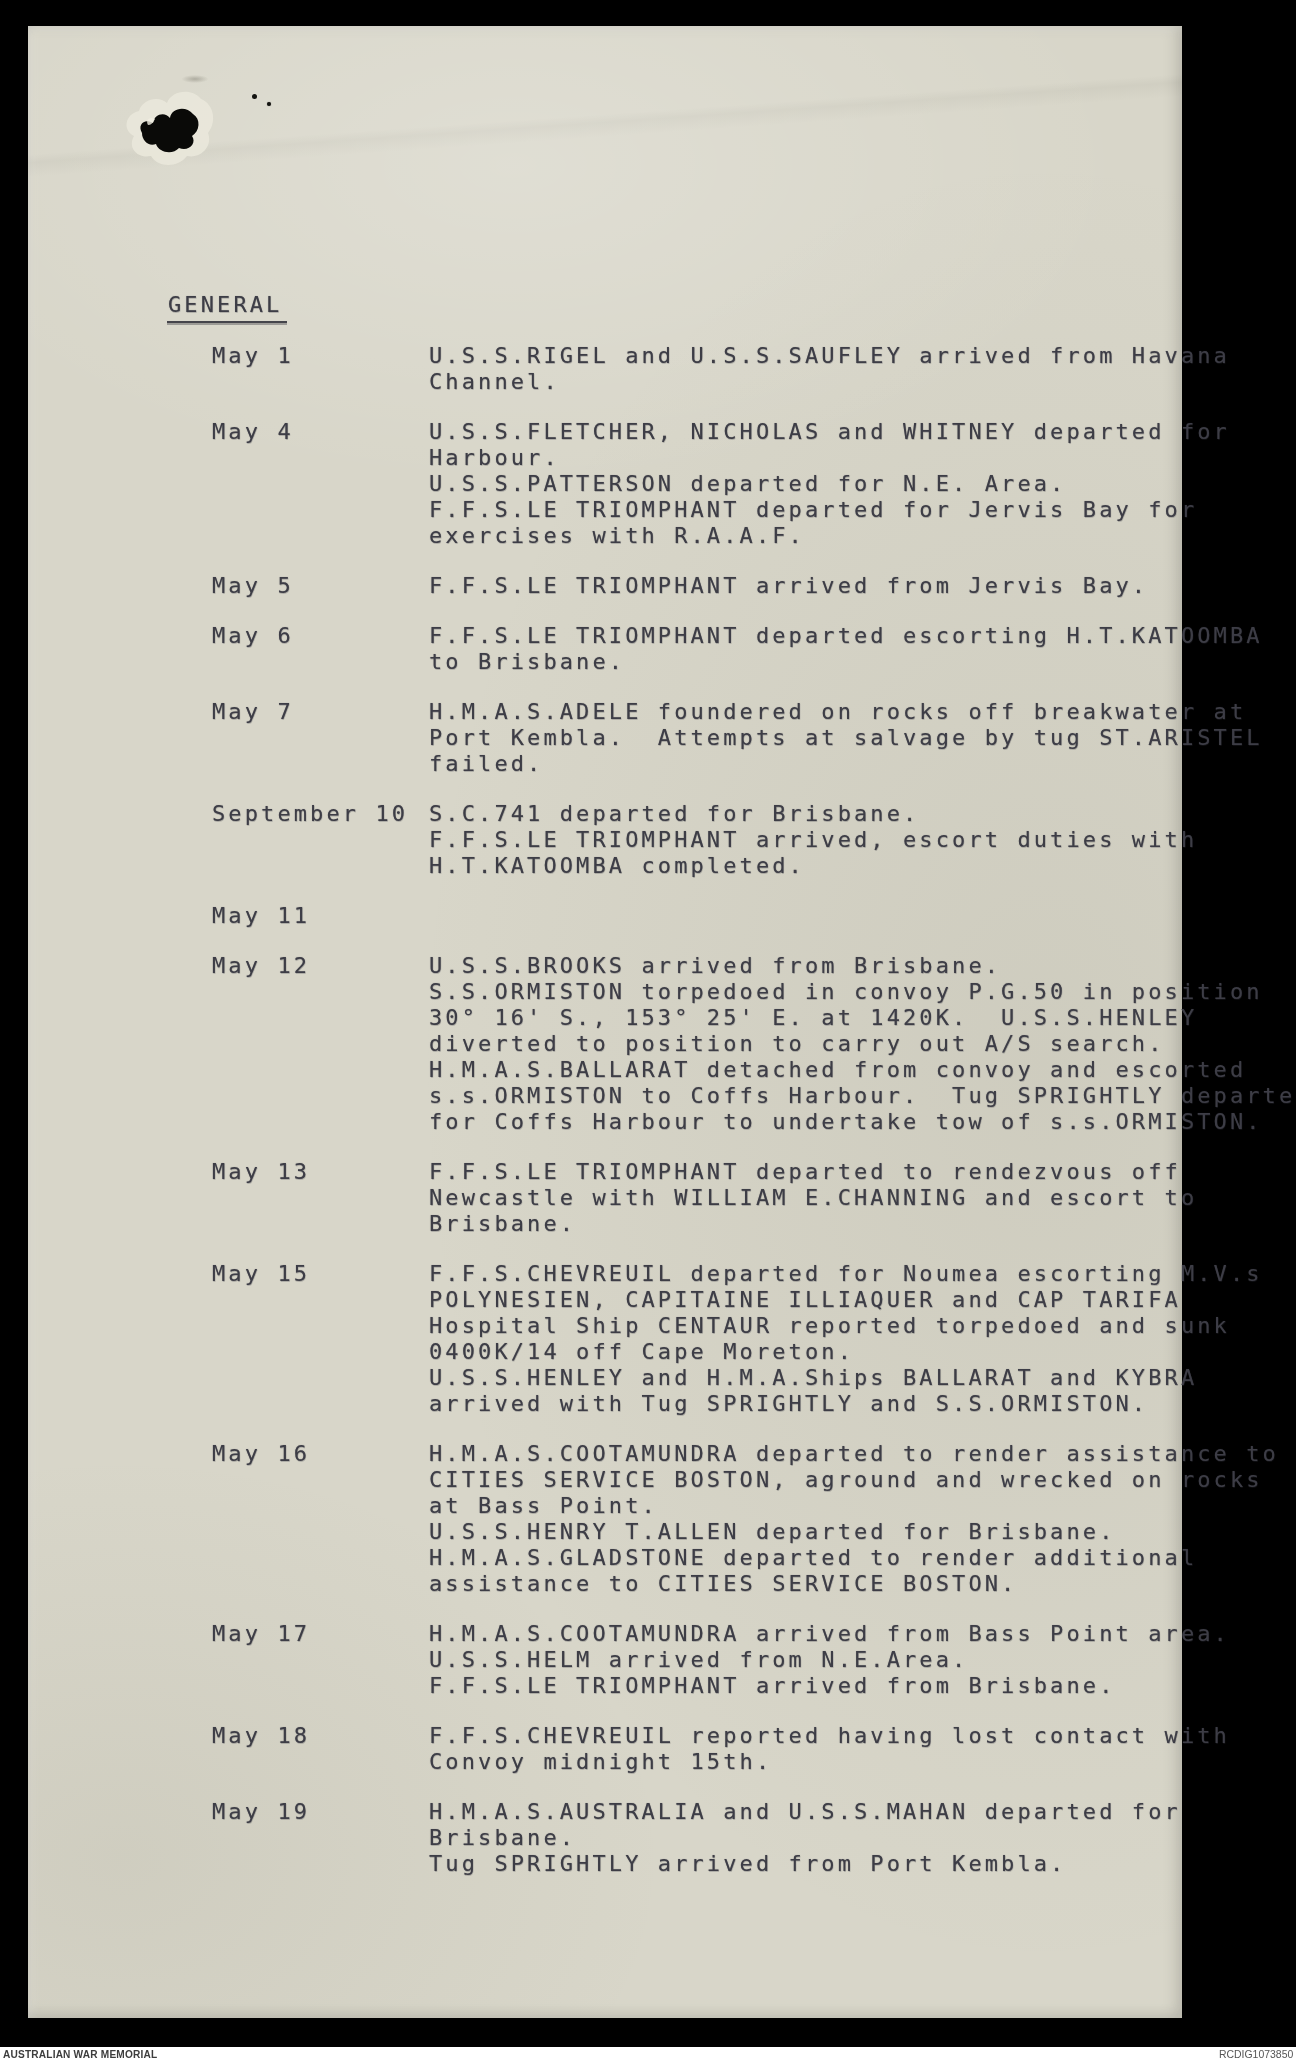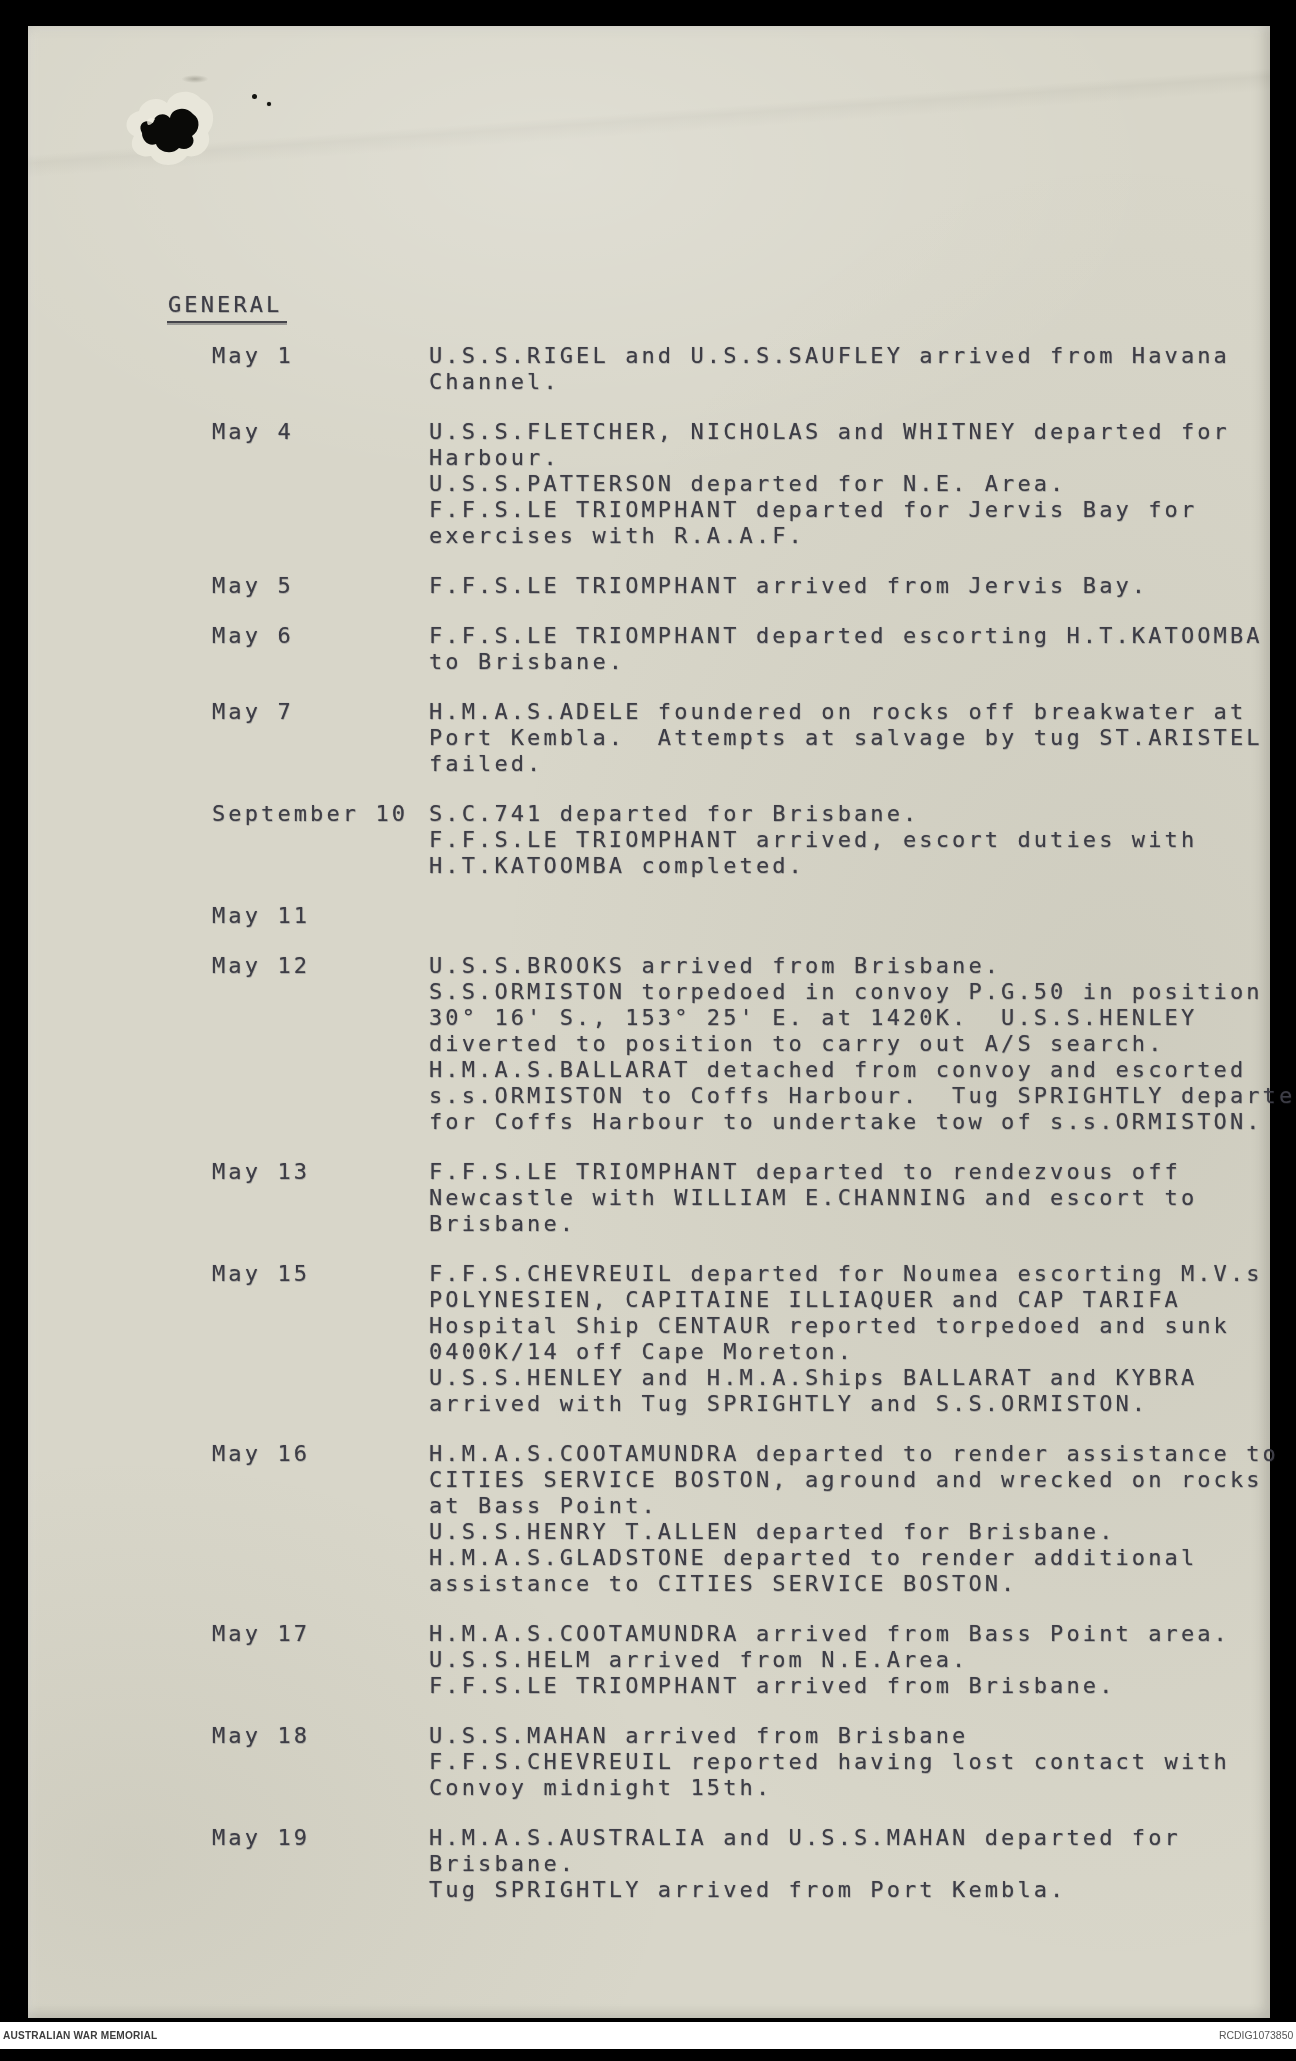--- a/index.html
+++ b/index.html
@@ -2,21 +2,21 @@
 <html><head>
 <meta charset="utf-8">
 <title>RCDIG1073850</title>
 <style>
   html,body{margin:0;padding:0;}
   body{width:1296px;height:2061px;overflow:hidden;background:#000;}
   .scan{position:relative;width:1296px;height:2061px;background:#000;}
 
   
   .paper{
-    position:absolute;left:28px;top:26px;width:1242px;height:1992px;
+    position:absolute;left:28px;top:26px;width:1154px;height:1992px;
     background-color:#d8d6c9;
     background-image:
       radial-gradient(1000px 520px at 42% 7%, rgba(255,255,255,0.20), transparent 62%),
       radial-gradient(900px 1300px at 88% 52%, rgba(118,116,98,0.10), transparent 70%),
       radial-gradient(760px 560px at 8% 92%, rgba(118,116,98,0.09), transparent 72%),
       linear-gradient(176deg, transparent 6.2%, rgba(70,70,60,0.05) 6.6%, transparent 7.3%);
     box-shadow:
       inset -7px 0 14px rgba(0,0,0,0.10),
       inset 0 -5px 12px rgba(0,0,0,0.07),
       inset 4px 3px 10px rgba(255,255,255,0.25);
@@ -46,21 +46,21 @@
   
   .hole{position:absolute;left:84px;top:52px;}
   .speck{position:absolute;border-radius:50%;background:#131310;}
   .speck.s1{left:224px;top:68px;width:5px;height:5px;}
   .speck.s2{left:239px;top:76px;width:4px;height:4px;box-shadow:0 0 1px rgba(0,0,0,.6);}
   .dent{position:absolute;left:150px;top:48px;width:34px;height:10px;border-radius:50%;
         background:radial-gradient(closest-side, rgba(90,88,74,0.35), transparent 80%);}
 
   
   .footer{
-    position:absolute;left:0;right:0;bottom:12px;height:27px;background:#ffffff;
+    position:absolute;left:0;right:0;bottom:0;height:14px;background:#ffffff;
     display:flex;justify-content:space-between;align-items:center;
     padding:0 3px;box-sizing:border-box;
     font-family:"Liberation Sans","DejaVu Sans",sans-serif;
     font-size:11px;line-height:13px;
   }
   .footer .left{font-weight:700;color:#3d3d3d;letter-spacing:0.2px;transform:scaleX(0.92);transform-origin:left center;}
   .footer .right{font-weight:400;color:#555;transform:scaleX(0.95);transform-origin:right center;}
 </style>
 </head>
 <body>
@@ -139,21 +139,21 @@
     <div class="entry-lines"><div class="line">H.M.A.S.COOTAMUNDRA departed to render assistance to</div><div class="line">CITIES SERVICE BOSTON, aground and wrecked on rocks</div><div class="line">at Bass Point.</div><div class="line">U.S.S.HENRY T.ALLEN departed for Brisbane.</div><div class="line">H.M.A.S.GLADSTONE departed to render additional</div><div class="line">assistance to CITIES SERVICE BOSTON.</div></div>
   </div>
 
   <div class="entry">
     <div class="entry-date">May 17</div>
     <div class="entry-lines"><div class="line">H.M.A.S.COOTAMUNDRA arrived from Bass Point area.</div><div class="line">U.S.S.HELM arrived from N.E.Area.</div><div class="line">F.F.S.LE TRIOMPHANT arrived from Brisbane.</div></div>
   </div>
 
   <div class="entry">
     <div class="entry-date">May 18</div>
-    <div class="entry-lines"><div class="line">U.S.S.MAHAN arrived from Brisbane</div><div class="line">F.F.S.CHEVREUIL reported having lost contact with</div><div class="line">Convoy midnight 15th.</div></div>
+    <div class="entry-lines"><div class="line">F.F.S.CHEVREUIL reported having lost contact with</div><div class="line">Convoy midnight 15th.</div></div>
   </div>
 
   <div class="entry">
     <div class="entry-date">May 19</div>
     <div class="entry-lines"><div class="line">H.M.A.S.AUSTRALIA and U.S.S.MAHAN departed for</div><div class="line">Brisbane.</div><div class="line">Tug SPRIGHTLY arrived from Port Kembla.</div></div>
   </div>
 </div>
     </div>
   </div>
 

